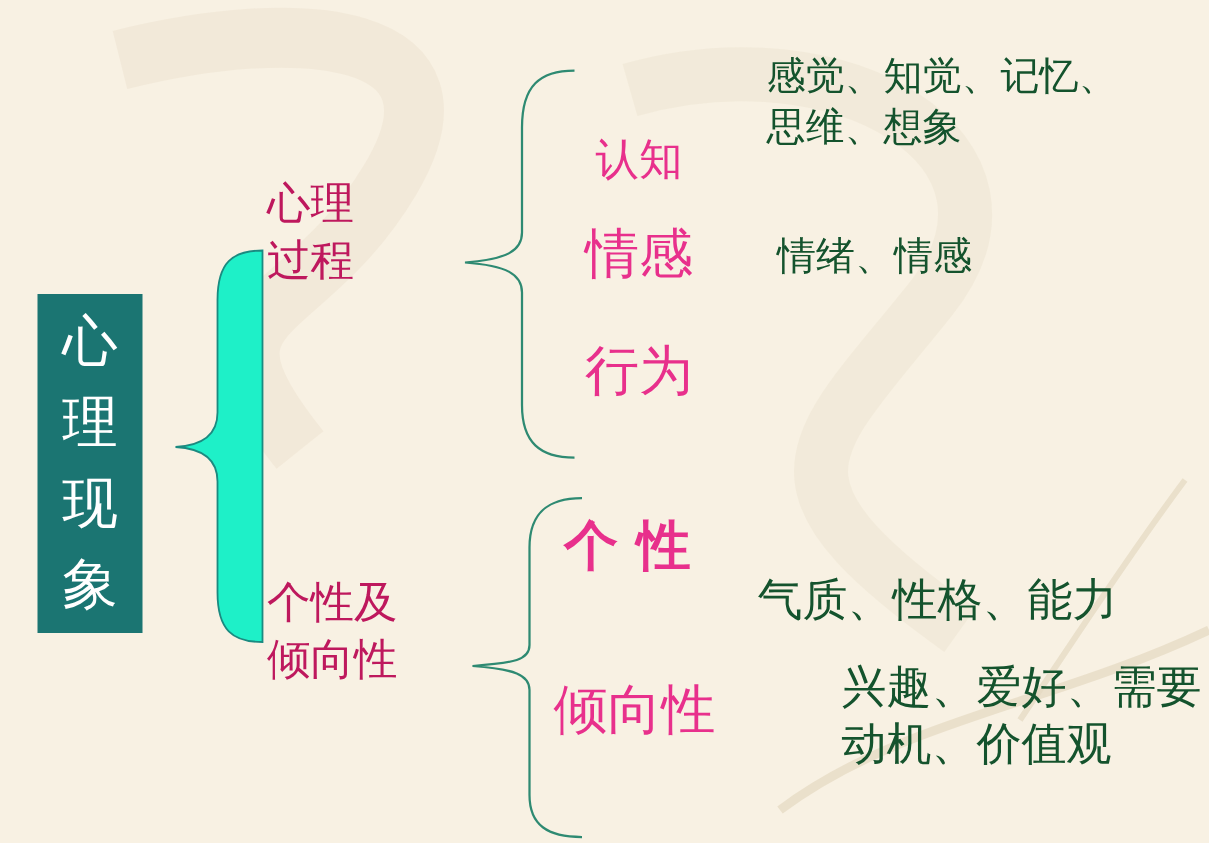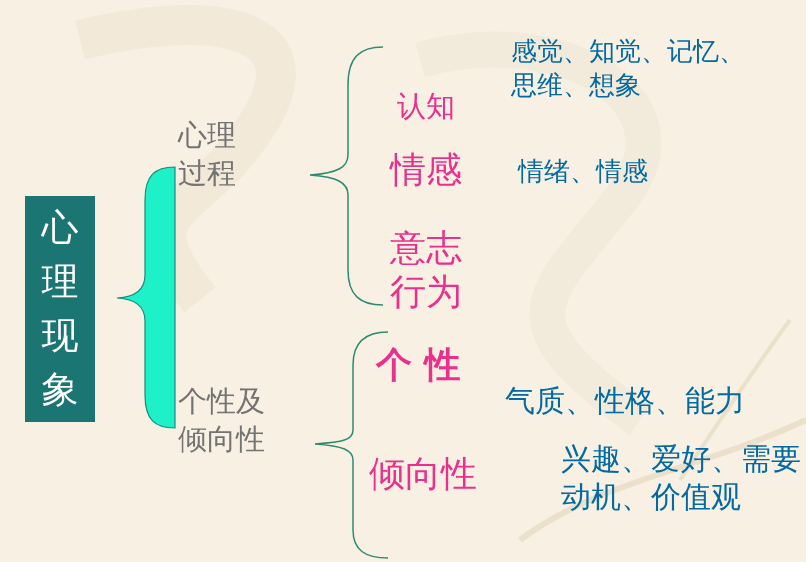--- a/index.html
+++ b/index.html
@@ -12,26 +12,26 @@
     .abs { position: absolute; white-space: nowrap; }
     .root-box {
       position: absolute; left: 25px; top: 196px; width: 70px; height: 226px;
       background: #1b7572;
       display: flex; flex-direction: column; align-items: center; justify-content: center;
     }
     .root-box span {
       color: #ffffff; font-size: 37px; line-height: 54px; display: block;
       font-family: "DejaVu Serif", "Liberation Serif", serif;
     }
-    .lvl1 { color: #737373; font-size: 29px; line-height: 38px;
+    .lvl1 { color: #be185d; font-size: 29px; line-height: 38px;
       font-family: "DejaVu Serif", "Liberation Serif", serif; }
     .lvl2 { color: #e8308c; font-size: 36px; line-height: 44px;
       font-family: "DejaVu Serif", "Liberation Serif", serif; }
     .lvl2.small { font-size: 29px; margin-top: 36px; }
-    .lvl3 { color: #0369a1; font-size: 26px; line-height: 34px;
+    .lvl3 { color: #14532d; font-size: 26px; line-height: 34px;
       font-family: "DejaVu Serif", "Liberation Serif", serif; }
     .lvl3.large { font-size: 30px; line-height: 38px; }
     svg.brace { position: absolute; overflow: visible; }
   </style>
 </head>
 <body>
 
 <svg class="bg-deco" width="806" height="562" viewBox="0 0 806 562">
   <path d="M80 40 C 200 10, 320 20, 260 120 S 120 200, 200 300" stroke="#efe6d4" stroke-width="40" fill="none" opacity="0.7"></path>
   <path d="M420 60 C 560 20, 700 100, 620 200 S 500 320, 640 420" stroke="#efe6d4" stroke-width="36" fill="none" opacity="0.6"></path>
@@ -62,21 +62,20 @@
 <svg class="brace" style="left:308px; top:45px;" width="80" height="262" viewBox="0 0 80 262">
   <path d="M75 2 C 52 2, 40 12, 40 40 L 40 110 C 40 122, 30 128, 2 130 C 30 132, 40 138, 40 150 L 40 225 C 40 250, 52 260, 75 260" fill="none" stroke="#2e8a72" stroke-width="1.5"></path>
 </svg>
 <svg class="brace" style="left:313px; top:330px;" width="80" height="230" viewBox="0 0 80 230">
   <path d="M75 2 C 52 2, 40 12, 40 35 L 40 100 C 40 110, 30 112, 2 114 C 30 116, 40 120, 40 130 L 40 200 C 40 220, 52 228, 75 228" fill="none" stroke="#2e8a72" stroke-width="1.5"></path>
 </svg>
 
 <div class="abs lvl2 small" style="left:397px; top:48px;">认知</div>
 <div class="abs lvl2" style="left:390px; top:148px;">情感</div>
 <div class="abs lvl2" style="left:390px; top:226px;">
-  <div>意志</div>
   <div>行为</div>
 </div>
 
 <div class="abs lvl2" style="left:376px; top:342px;font-weight:bold;">个 性</div>
 <div class="abs lvl2" style="left:369px; top:452px;">倾向性</div>
 
 <div class="abs lvl3" style="left:511px; top:34px;">
   <div>感觉、知觉、记忆、</div>
   <div>思维、想象</div>
 </div>

